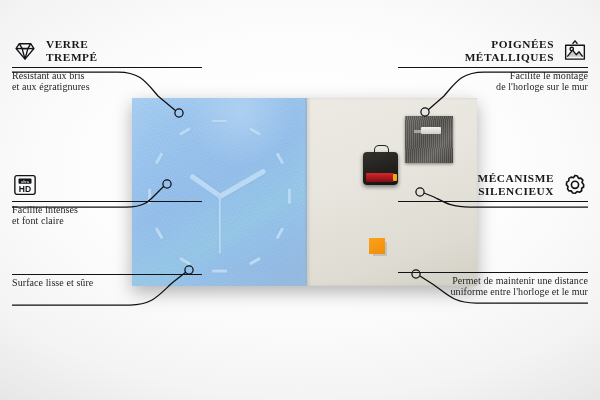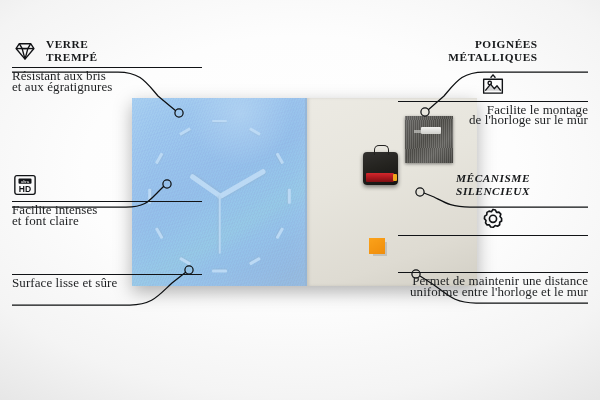--- a/index.html
+++ b/index.html
@@ -94,28 +94,28 @@
     position:absolute;left:62px;top:140px;width:16px;height:16px;
     background:linear-gradient(150deg,#fba21a,#ef8d0b);
     box-shadow:3px 3px 0 -1px rgba(190,188,180,.85);
   }
 
   
   .callout{position:absolute;width:190px;}
   .callout.left{text-align:left;}
   .callout.right{text-align:right;}
   .head{display:flex;align-items:center;gap:8px;}
-  .callout.right .head{flex-direction:column;justify-content:flex-end;}
+  .callout.right .head{flex-direction:row;justify-content:flex-end;}
   .title{
     font-size:11.3px;font-weight:bold;color:#16181a;
     letter-spacing:.55px;line-height:12.8px;text-transform:uppercase;
   }
   .rule{height:1.45px;background:#111316;margin:3px 0 3px;}
   .desc{
-    font-size:13px;color:#1d1f21;line-height:10.4px;letter-spacing:.08px;
+    font-size:10px;color:#1d1f21;line-height:10.4px;letter-spacing:.08px;
   }
   .icon{flex:0 0 auto;width:26px;height:26px;color:#111316;}
   .icon svg{width:100%;height:100%;display:block;}
 
   svg#leaders{position:absolute;left:0;top:0;width:600px;height:400px;
               pointer-events:none;}
   svg#leaders path{fill:none;stroke:#0d0f11;stroke-width:1.25;}
   svg#leaders circle{fill:none;stroke:#0d0f11;stroke-width:1.25;}
 </style>
 </head>
@@ -245,21 +245,21 @@
           </svg>
       </span>
     </div>
     <div class="rule"></div>
     <div class="desc">
       <span>Facilite le montage</span><br>
       <span>de l'horloge sur le mur</span>
     </div>
   </div>
 
-  <div class="callout right" style="left:398px;top:172px;font-style:italic;">
+  <div class="callout right" style="left:398px;top:172px;">
     <div class="head">
       <span class="title">
         <span>MÉCANISME</span><br>
         <span>SILENCIEUX</span>
       </span>
       <span class="icon">
         <svg viewBox="0 0 32 32">
             <g fill="none" stroke="currentColor" stroke-width="2" stroke-linejoin="round">
           <path d="M16 4.2 L19 5 L20.4 7.8 L23.5 7.6 L25.6 10 L24.6 13 L26.6 15.3 L26.6 18.4
                    L24.2 20 L24.2 23.1 L21.6 24.9 L18.6 24.1 L16.2 26.2 L13.2 25.8 L11.5 23.3

